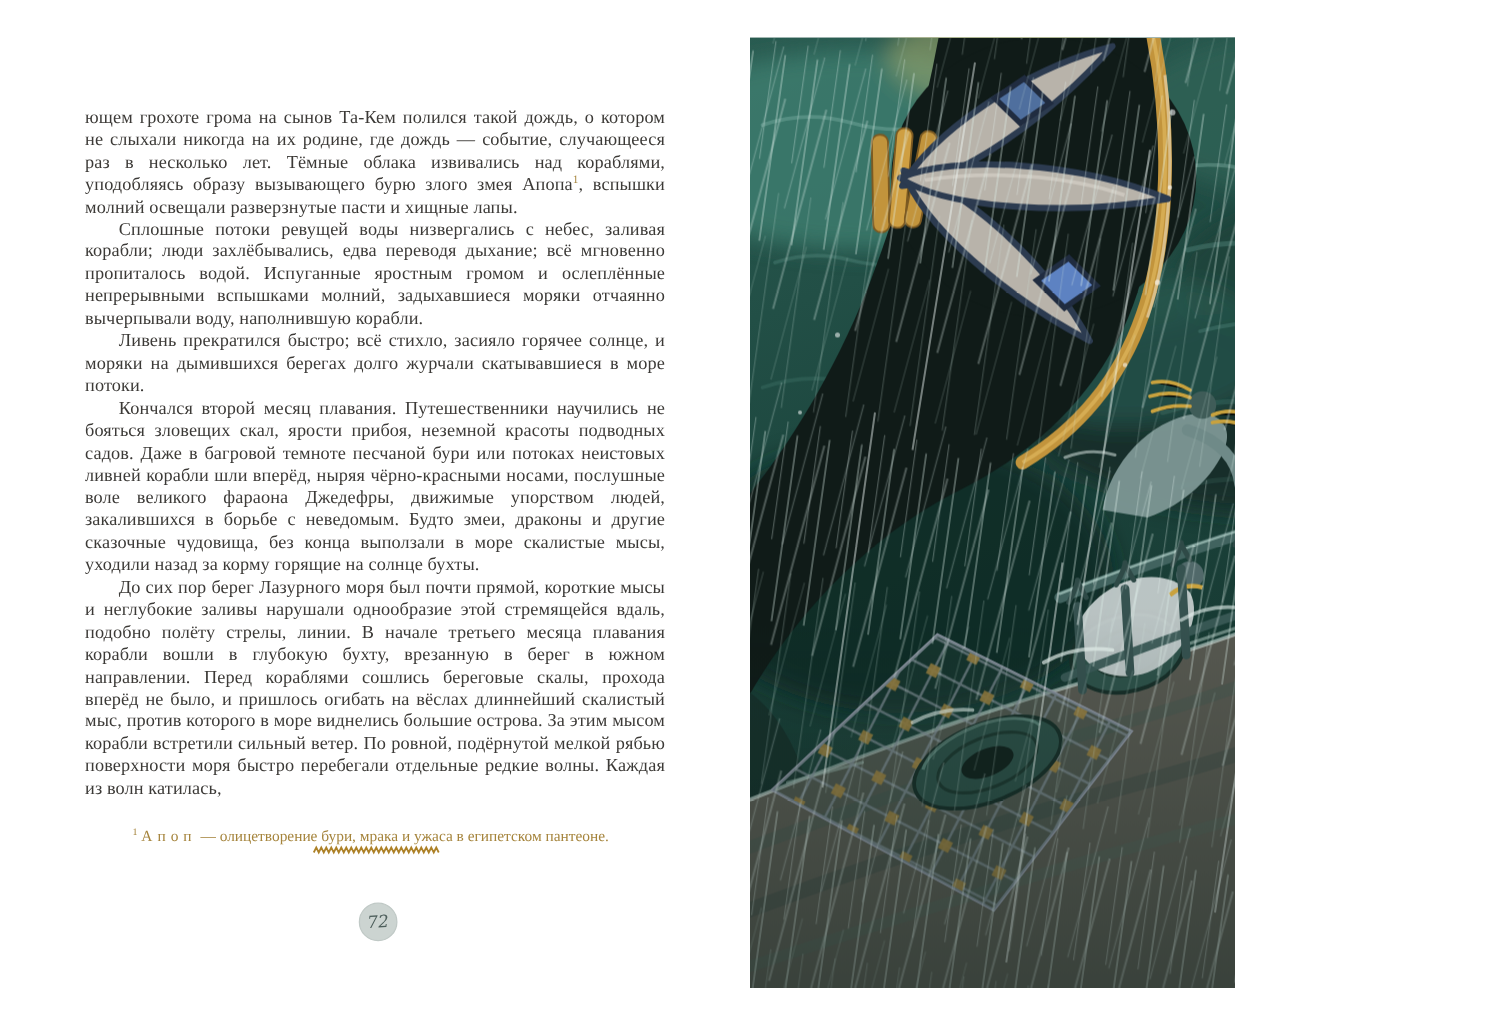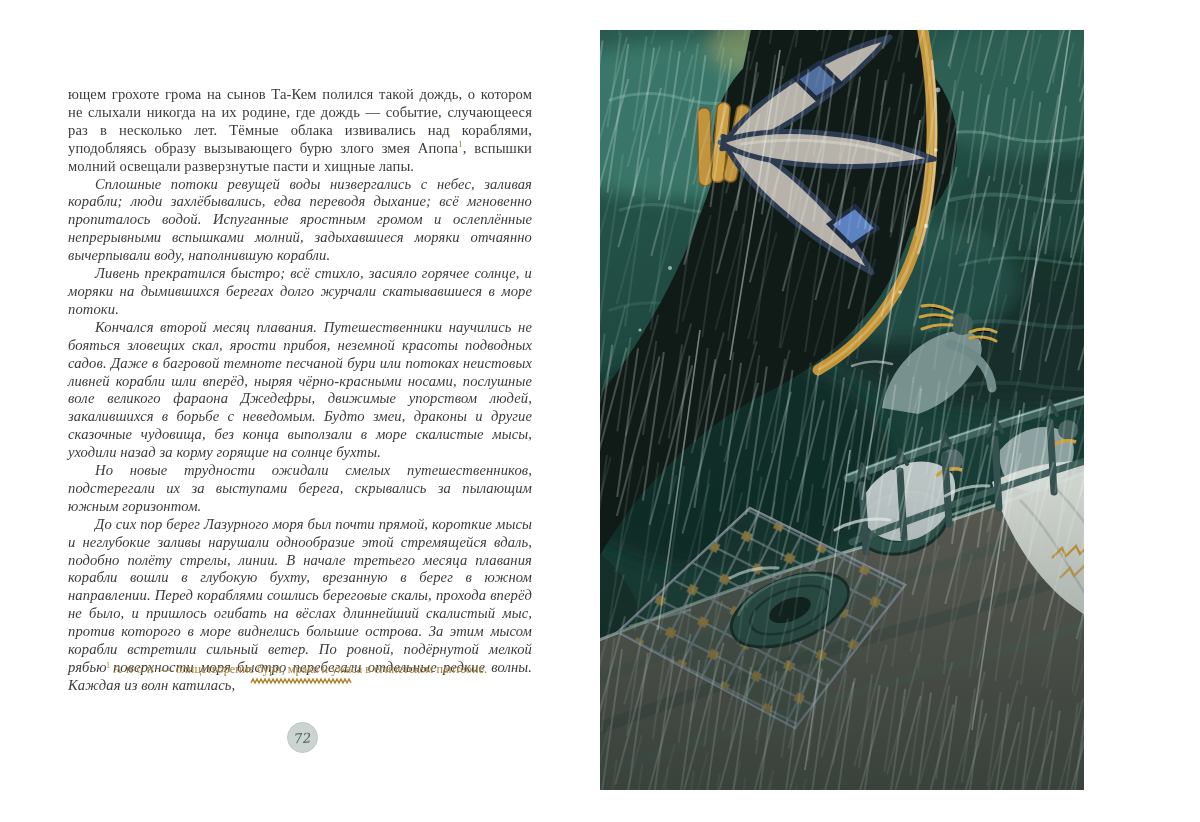--- a/index.html
+++ b/index.html
@@ -1,27 +1,27 @@
 <!DOCTYPE html>
 <html lang="ru"><head>
 <meta charset="utf-8">
 <style>
   html,body{margin:0;padding:0;background:#ffffff;}
   .spread{
-    position:relative;width:1084px;height:822px;background:#ffffff;
+    position:relative;width:988px;height:822px;background:#ffffff;
     overflow:hidden;font-family:"Liberation Serif","DejaVu Serif",serif;
   }
   
   .text-block{
     position:absolute;left:68px;top:86px;width:464px;
     font-size:14.6px;line-height:17.9px;color:#3c3a37;
     text-align:justify;letter-spacing:0.1px;hyphens:auto;
   }
   .text-block p{margin:0;}
-  .text-block p.indent{text-indent:27px;font-style:italic;}
+  .text-block p.indent{text-indent:27px;}
   sup.note-ref{
     color:#a5843c;font-size:9px;line-height:0;vertical-align:super;
     font-family:"Liberation Serif",serif;
   }
   
   .footnote-sep{position:absolute;left:250px;top:671px;width:102px;height:8px;}
   .footnote{
     position:absolute;left:68px;top:662px;width:464px;
     font-size:12.3px;line-height:15px;color:#a5843c;text-indent:38px;
   }
@@ -47,21 +47,20 @@
 </head>
 <body>
 
 <div class="spread">
 
   <div class="text-block">
     <p><span>ющем грохоте грома на сынов Та-Кем полился такой дождь, о котором не слыхали никогда на их родине, где дождь — событие, случающееся раз в несколько лет. Тёмные облака извивались над кораблями, уподобляясь образу вызывающего бурю злого змея Апопа</span><sup class="note-ref">1</sup><span>, вспышки молний освещали разверзнутые пасти и хищные лапы.</span></p>
     <p class="indent">Сплошные потоки ревущей воды низвергались с небес, заливая корабли; люди захлёбывались, едва переводя дыхание; всё мгновенно пропиталось водой. Испуганные яростным громом и ослеплённые непрерывными вспышками молний, задыхавшиеся моряки отчаянно вычерпывали воду, наполнившую корабли.</p>
     <p class="indent">Ливень прекратился быстро; всё стихло, засияло горячее солнце, и моряки на дымившихся берегах долго журчали скатывавшиеся в море потоки.</p>
     <p class="indent">Кончался второй месяц плавания. Путешественники научились не бояться зловещих скал, ярости прибоя, неземной красоты подводных садов. Даже в багровой темноте песчаной бури или потоках неистовых ливней корабли шли вперёд, ныряя чёрно-красными носами, послушные воле великого фараона Джедефры, движимые упорством людей, закалившихся в борьбе с неведомым. Будто змеи, драконы и другие сказочные чудовища, без конца выползали в море скалистые мысы, уходили назад за корму горящие на солнце бухты.</p>
-    <p class="indent">Но новые трудности ожидали смелых путешественников, подстерегали их за выступами берега, скрывались за пылающим южным горизонтом.</p>
     <p class="indent">До сих пор берег Лазурного моря был почти прямой, короткие мысы и неглубокие заливы нарушали однообразие этой стремящейся вдаль, подобно полёту стрелы, линии. В начале третьего месяца плавания корабли вошли в глубокую бухту, врезанную в берег в южном направлении. Перед кораблями сошлись береговые скалы, прохода вперёд не было, и пришлось огибать на вёслах длиннейший скалистый мыс, против которого в море виднелись большие острова. За этим мысом корабли встретили сильный ветер. По ровной, подёрнутой мелкой рябью поверхности моря быстро перебегали отдельные редкие волны. Каждая из волн катилась,</p>
   </div>
 
   <div class="footnote-sep">
     <svg viewBox="0 0 102 8" width="102" height="8">
       <path d="M1,6 l2,-4 2,4 2,-4 2,4 2,-4 2,4 2,-4 2,4 2,-4 2,4 2,-4 2,4 2,-4 2,4 2,-4 2,4 2,-4 2,4 2,-4 2,4 2,-4 2,4 2,-4 2,4 2,-4 2,4 2,-4 2,4 2,-4 2,4 2,-4 2,4 2,-4 2,4 2,-4 2,4 2,-4 2,4 2,-4 2,4 2,-4 2,4 2,-4 2,4 2,-4 2,4 2,-4 2,4 2,-4 2,4" fill="none" stroke="#ad8128" stroke-width="1.4"></path>
     </svg>
   </div>
 
   <div class="footnote"><sup>1</sup> <span class="term">Апоп</span> <span>— олицетворение бури, мрака и ужаса в египетском пантеоне.</span></div>

